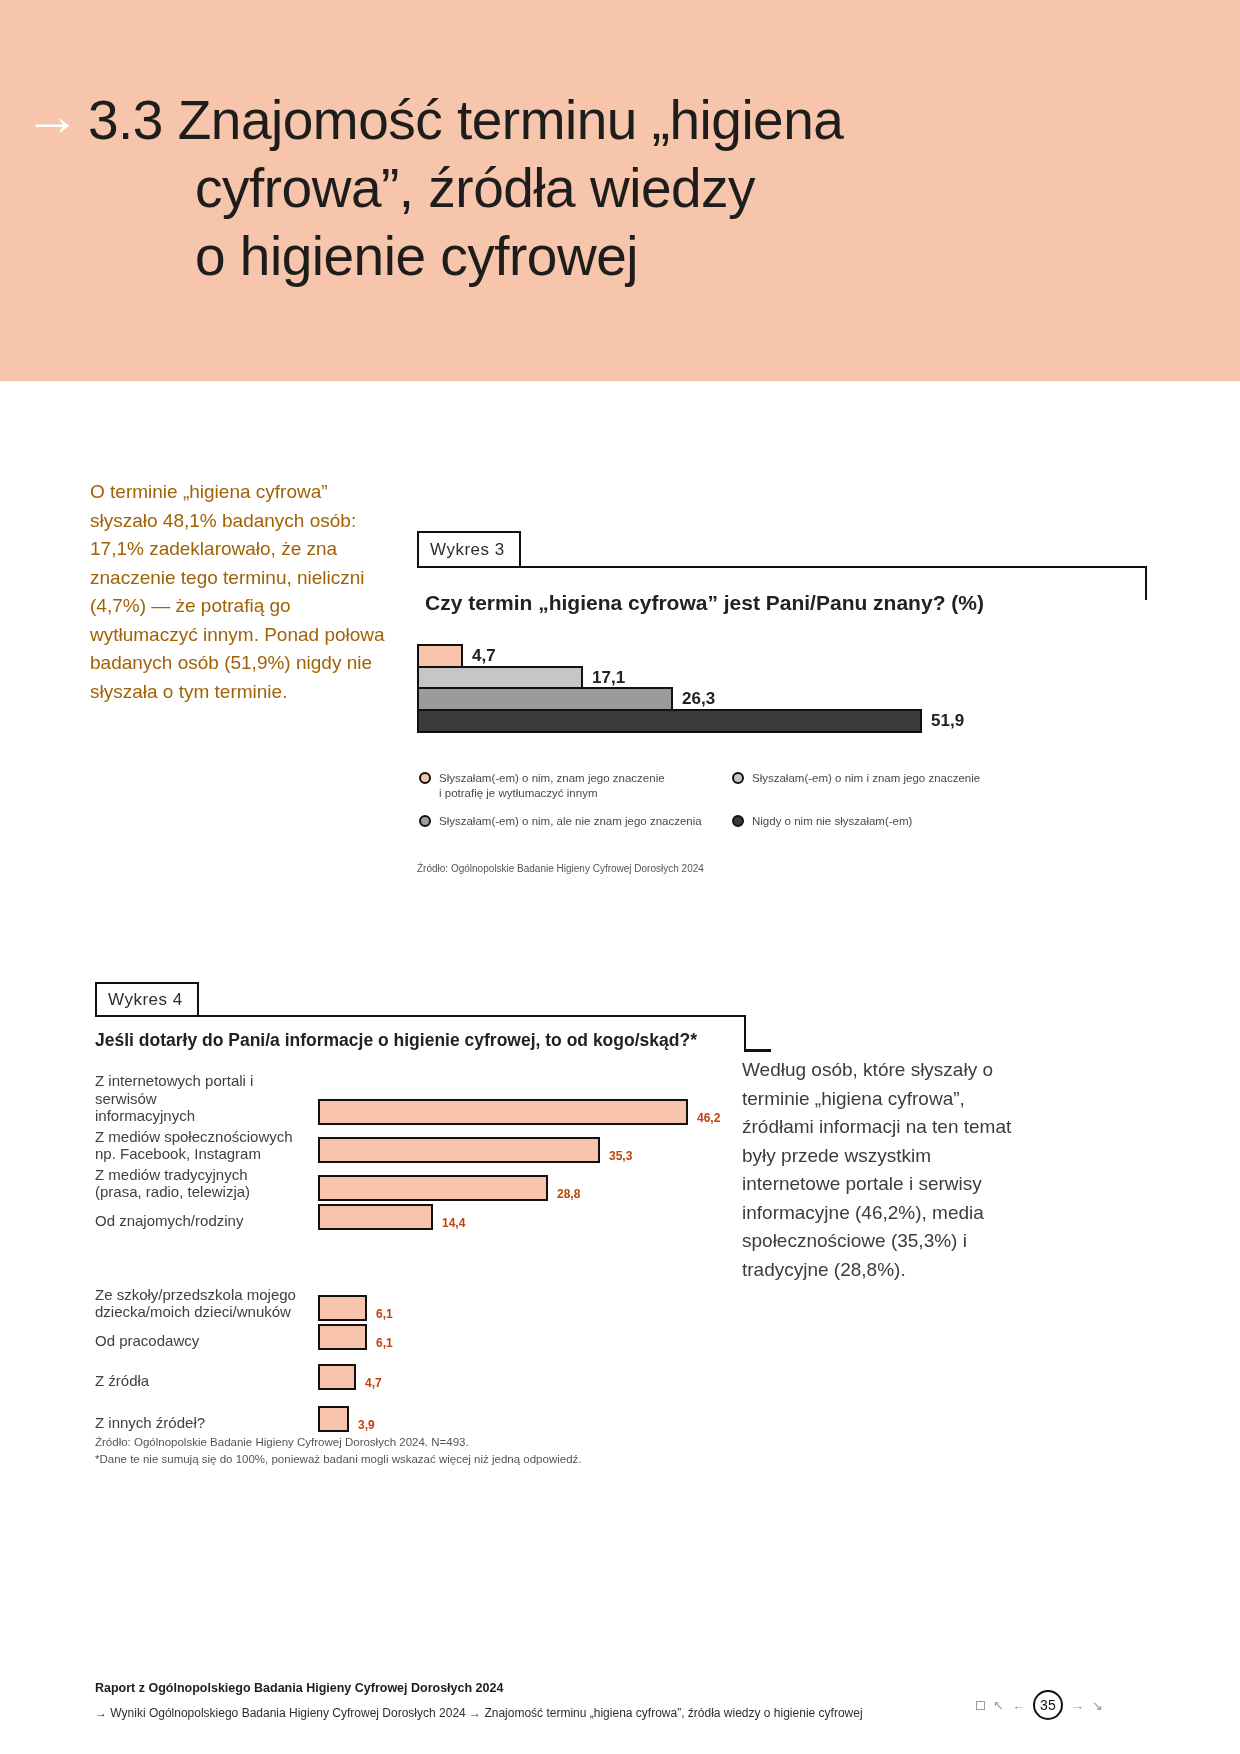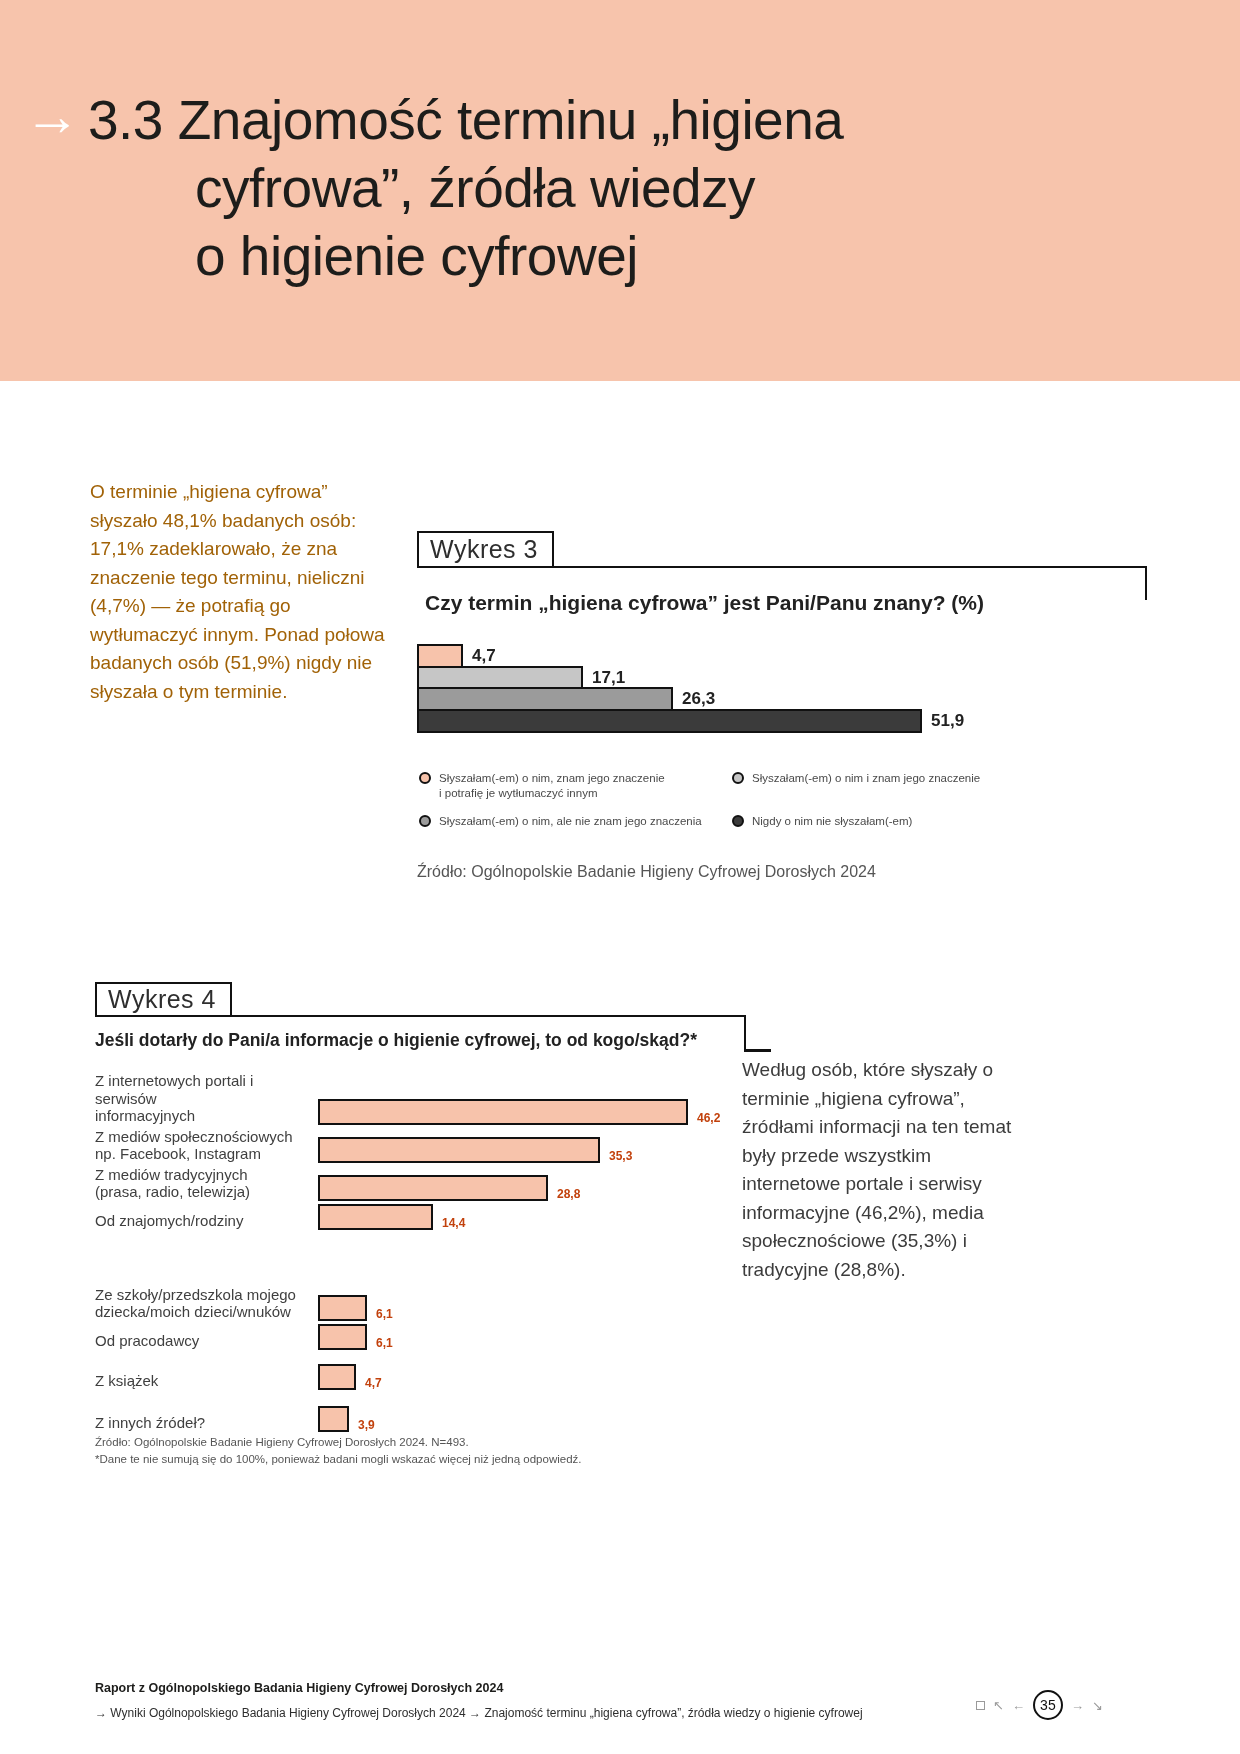--- a/index.html
+++ b/index.html
@@ -11,39 +11,39 @@
   .hero { position:absolute; left:0; top:0; width:1240px; height:381px; background:#f7c4ac; }
   .hero-arrow { position:absolute; left:24px; top:88px; font-size:56px; font-weight:300; color:#ffffff; line-height:1; }
   .hero-title { position:absolute; left:88px; top:86px; font-size:55px; line-height:68px; font-weight:400; color:#1d1d1b; letter-spacing:-0.5px; }
   .hero-title .tl { white-space:nowrap; }
   .hero-title .indent { padding-left:107px; }
 
   
   .intro { position:absolute; left:90px; top:478px; width:300px; font-size:19px; line-height:28.5px; color:#a16207; }
 
   
-  .tagbox { position:absolute; background:#ffffff; border:2.5px solid #111111; font-size:25px; font-weight:400; color:#2e2e2e; letter-spacing:0.5px; display:flex; align-items:center; padding:0 14px 0 11px; z-index:2; }
+  .tagbox { position:absolute; background:#ffffff; border:2.5px solid #111111; font-size:17px; font-weight:400; color:#2e2e2e; letter-spacing:0.5px; display:flex; align-items:center; padding:0 14px 0 11px; z-index:2; }
   .hline,.vline { position:absolute; background:#111111; z-index:1; }
 
   
   .w3 { position:absolute; left:417px; top:531px; width:740px; height:360px; }
   .w3 .tagbox { left:0; top:0; height:37px; }
   .w3 .hline1 { left:0; top:34.5px; width:730px; height:2.5px; }
   .w3 .vline1 { left:727.5px; top:34.5px; width:2.5px; height:34px; }
   .w3-title { position:absolute; left:8px; top:60px; font-size:21px; font-weight:700; color:#222222; }
   .w3-bars { position:absolute; left:0; top:113px; }
   .c3row { display:flex; align-items:center; }
   .c3row + .c3row { margin-top:-2.5px; }
   .c3bar { height:24px; border:2.5px solid #111111; }
   .c3val { margin-left:9px; font-size:17px; font-weight:700; color:#222222; }
   .w3-legend { position:absolute; left:2px; top:240px; display:grid; grid-template-columns:313px 1fr; row-gap:14px; }
   .leg-item { display:flex; align-items:flex-start; }
   .leg-dot { width:12px; height:12px; border-radius:50%; border:2.5px solid #111111; flex-shrink:0; margin-right:8px; margin-top:0.5px; }
   .leg-text { font-size:11.5px; line-height:14.5px; color:#4a4a4a; }
-  .w3-source { position:absolute; left:0; top:332px; font-size:16px; color:#555555; }
+  .w3-source { position:absolute; left:0; top:332px; font-size:10px; color:#555555; }
 
   
   .w4 { position:absolute; left:95px; top:982px; width:700px; height:500px; }
   .w4 .tagbox { left:0; top:0; height:35px; }
   .w4 .hline1 { left:0; top:32.5px; width:651px; height:2.5px; }
   .w4 .vline1 { left:648.5px; top:32.5px; width:2.5px; height:37px; }
   .w4 .hline2 { left:648.5px; top:67px; width:27px; height:2.5px; }
   .w4-title { position:absolute; left:0; top:48px; font-size:17.5px; font-weight:700; color:#222222; }
   .w4-rows { position:absolute; left:0; top:90px; width:700px; }
   .c4row { display:flex; align-items:flex-end; margin-bottom:3px; }
@@ -174,21 +174,21 @@
         </div>
         <div class="c4row">
           <div class="c4label">
             <div>Od pracodawcy</div>
           </div>
           <div class="c4bar" style="width: 49px; background: rgb(247, 195, 171);"></div>
           <span class="c4val">6,1</span>
         </div>
         <div class="c4row">
           <div class="c4label">
-            <div>Z książek</div>
+            <div>Z źródła</div>
           </div>
           <div class="c4bar" style="width: 38px; background: rgb(247, 195, 171);"></div>
           <span class="c4val">4,7</span>
         </div>
         <div class="c4row">
           <div class="c4label">
             <div>Z innych źródeł?</div>
           </div>
           <div class="c4bar" style="width: 31px; background: rgb(247, 195, 171);"></div>
           <span class="c4val">3,9</span>

